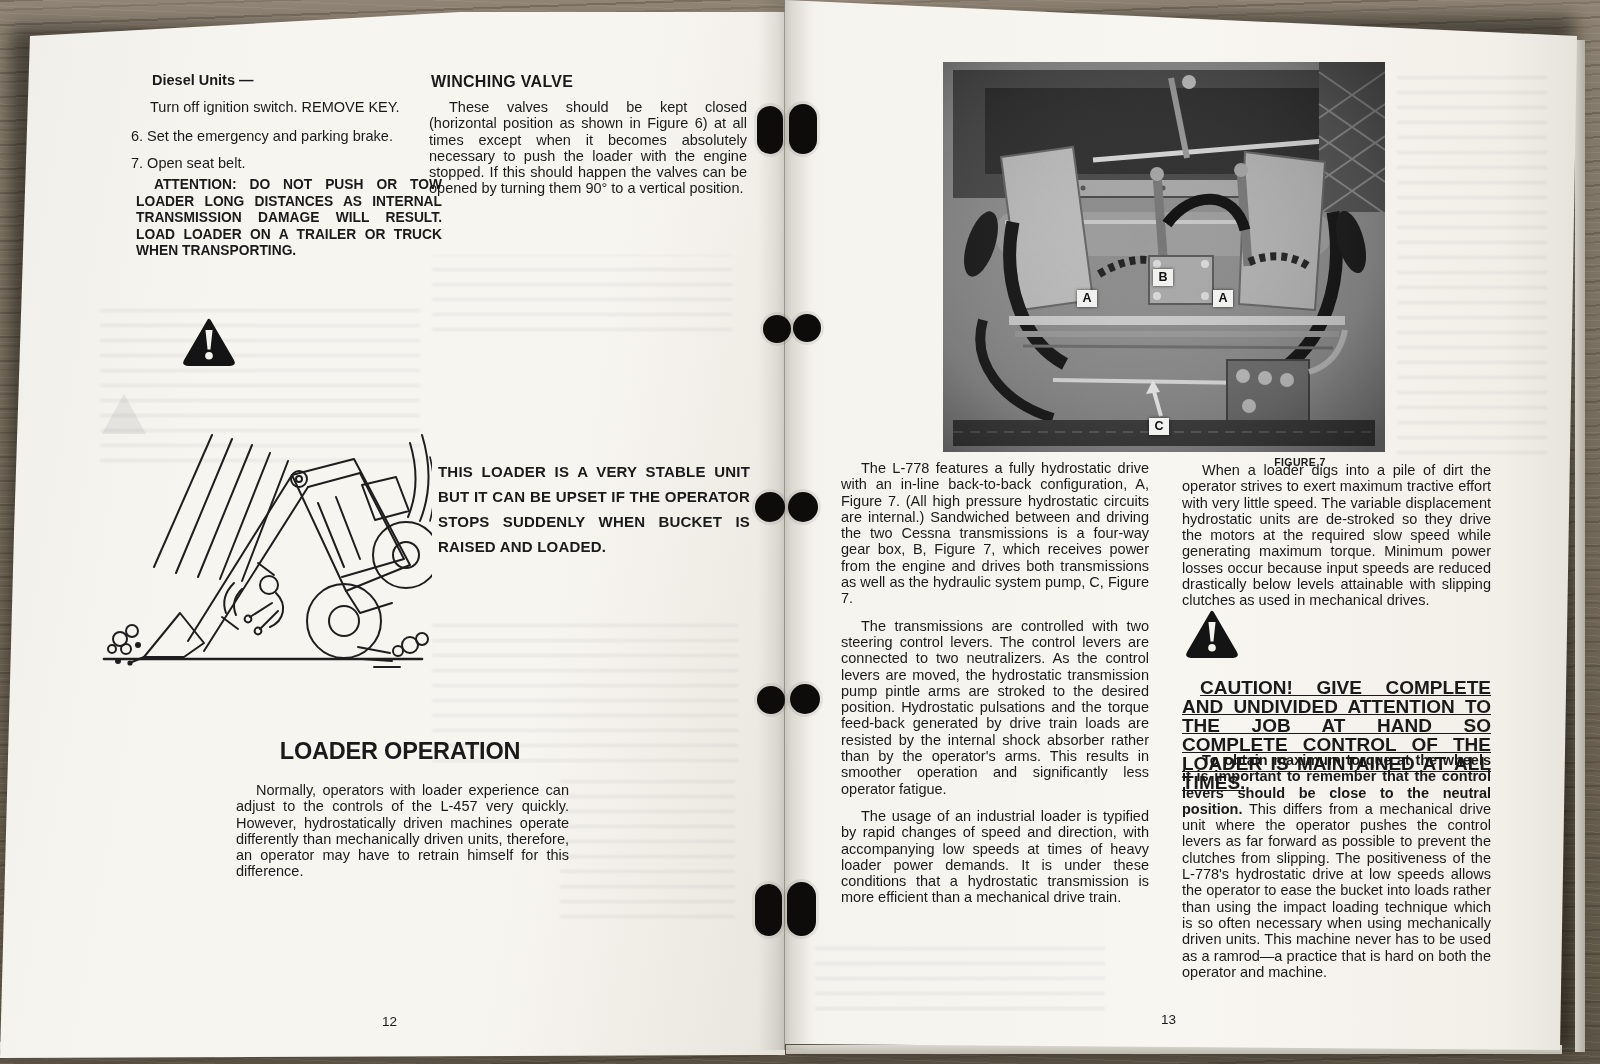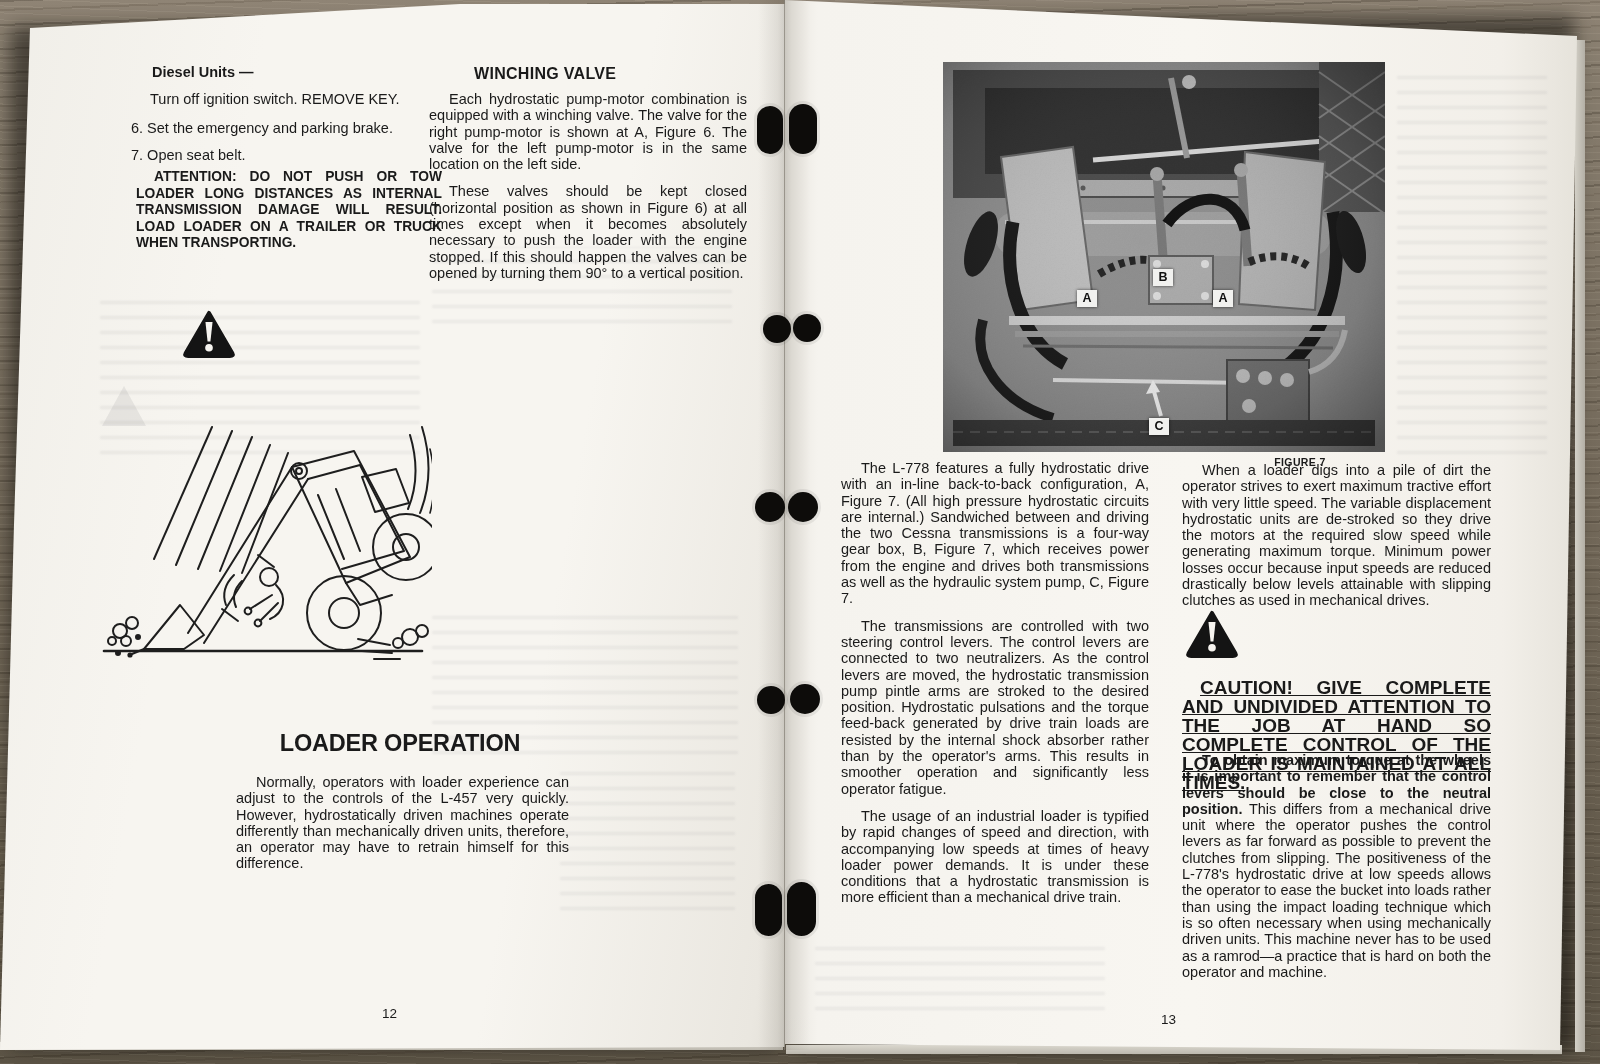--- a/index.html
+++ b/index.html
@@ -6,21 +6,21 @@
   body{width:1600px;height:1064px;position:relative;overflow:hidden;
        font-family:"Liberation Sans",sans-serif;color:#1a1a1a;}
   .wood{position:absolute;inset:0;
     background:
       repeating-linear-gradient(178deg, rgba(35,28,18,.22) 0 2px, rgba(0,0,0,0) 2px 9px, rgba(60,48,34,.16) 9px 11px, rgba(0,0,0,0) 11px 24px),
       repeating-linear-gradient(2deg, rgba(255,244,222,.07) 0 1px, rgba(0,0,0,0) 1px 7px),
       linear-gradient(180deg,#8f8475 0%,#877d6e 6%,#746a5b 45%,#655c4d 78%,#5c5446 100%);}
   .page-shadow{position:absolute;background:rgba(10,8,4,.5);filter:blur(9px);border-radius:8px;}
   .under-edge{position:absolute;background:linear-gradient(180deg,#dad7ce,#bdb9af);}
   .page{position:absolute;z-index:2;}
-  #page-left{left:0;top:4px;width:785px;height:1046px;
+  #page-left{left:0;top:12px;width:785px;height:1046px;
     background:linear-gradient(100deg,#f0eee8 0%,#f7f5f0 28%,#f7f5f0 68%,#eae7e0 96%,#e2dfd7 100%);
     clip-path:polygon(30px 24px,460px 0,785px 0,785px 1043px,0 1046px,14px 520px);}
   #page-right{left:785px;top:0;width:815px;height:1056px;
     background:linear-gradient(90deg,#e6e3dc 0%,#f5f3ee 4%,#f8f6f1 50%,#f2efe9 88%,#e6e3db 97%,#ddd9d1 100%);
     clip-path:polygon(0 0,792px 36px,775px 1050px,0 1044px);}
   .spine-cover{position:absolute;left:758px;top:0;width:52px;height:1050px;z-index:3;
     background:
       linear-gradient(to right, rgba(0,0,0,0) 0 26px, rgba(130,125,115,.7) 26px 27px, rgba(0,0,0,0) 27px),
       linear-gradient(to right, rgba(60,54,44,0) 0%, rgba(60,54,44,.10) 38%, rgba(95,90,80,.22) 50%, rgba(60,54,44,.08) 64%, rgba(60,54,44,0) 100%);}
   .hole{position:absolute;background:#0d0c0a;z-index:5;box-shadow:0 0 0 3px rgba(40,40,40,.08);}
@@ -68,23 +68,22 @@
   <div class="bleed-tri" style="left:102px;top:382px;width:44px;height:40px;"></div>
   <div class="bleed" style="left:432px;top:600px;width:306px;height:150px;"></div>
   <div class="bleed" style="left:560px;top:756px;width:175px;height:150px;"></div>
 
   <div class="abs h-sub" style="left:152px;top:60px;">Diesel Units —</div>
   <div class="abs list-line" style="left:150px;top:87px;">Turn off ignition switch. REMOVE KEY.</div>
   <div class="abs list-line" style="left:131px;top:116px;">6.  Set the emergency and parking brake.</div>
   <div class="abs list-line" style="left:131px;top:143px;">7.  Open seat belt.</div>
   <div class="abs attention" style="left:107px;top:165px;width:306px;"><span>ATTENTION:</span><span> DO NOT PUSH OR TOW LOADER LONG DISTANCES AS INTERNAL TRANSMISSION DAMAGE WILL RESULT. LOAD LOADER ON A TRAILER OR TRUCK WHEN TRANSPORTING.</span></div>
 
-  <div class="abs h-sec" style="left:431px;top:61px;margin-left:43px;">WINCHING VALVE</div>
+  <div class="abs h-sec" style="left:431px;top:61px;">WINCHING VALVE</div>
   <div class="abs body-text" style="left:429px;top:87px;width:318px;">
-    <p class="ind">Each hydrostatic pump-motor combination is equipped with a winching valve. The valve for the right pump-motor is shown at A, Figure 6. The valve for the left pump-motor is in the same location on the left side.</p>
     <p class="ind">These valves should be kept closed (horizontal position as shown in Figure 6) at all times except when it becomes absolutely necessary to push the loader with the engine stopped. If this should happen the valves can be opened by turning them 90° to a vertical position.</p>
   </div>
 
   <div class="abs" style="left:182px;top:306px;width:54px;height:48px;">
     <svg viewBox="0 0 60 54" width="54" height="48">
       <path d="M30 3 L56.5 48.5 Q58.5 52 53.5 52 L6.5 52 Q1.5 52 3.5 48.5 Z" fill="#141414" stroke="#141414" stroke-width="4" stroke-linejoin="round"></path>
       <path d="M26 13.5 L34 13.5 L31.6 35.5 L28.4 35.5 Z" fill="#f6f4ef"></path>
       <circle cx="30" cy="42.5" r="4.3" fill="#f6f4ef"></circle>
     </svg>
   </div>
@@ -145,20 +144,21 @@
       <circle cx="318" cy="228" r="8"></circle>
         <circle cx="330" cy="222" r="6"></circle>
         <circle cx="306" cy="234" r="5"></circle>
       <path d="M298 236 L266 230"></path>
         <path d="M300 244 L270 242"></path>
         <path d="M308 250 L282 250"></path>
     </svg>
   </div>
 
   <div class="abs caps-block" style="left:438px;top:447px;width:312px;">
+    <p>THIS LOADER IS A VERY STABLE UNIT BUT IT CAN BE UPSET IF THE OPERATOR STOPS SUDDENLY WHEN BUCKET IS RAISED AND LOADED.</p>
   </div>
 
   <div class="abs h-big" style="left:225px;top:726px;width:350px;">LOADER OPERATION</div>
   <div class="abs body-text" style="left:236px;top:770px;width:333px;">
     <p class="ind">Normally, operators with loader experience can adjust to the controls of the L-457 very quickly. However, hydrostatically driven machines operate differently than mechanically driven units, therefore, an operator may have to retrain himself for this difference.</p>
   </div>
 
   <div class="abs pagenum" style="left:382px;top:1002px;">12</div>
 </div>
 

